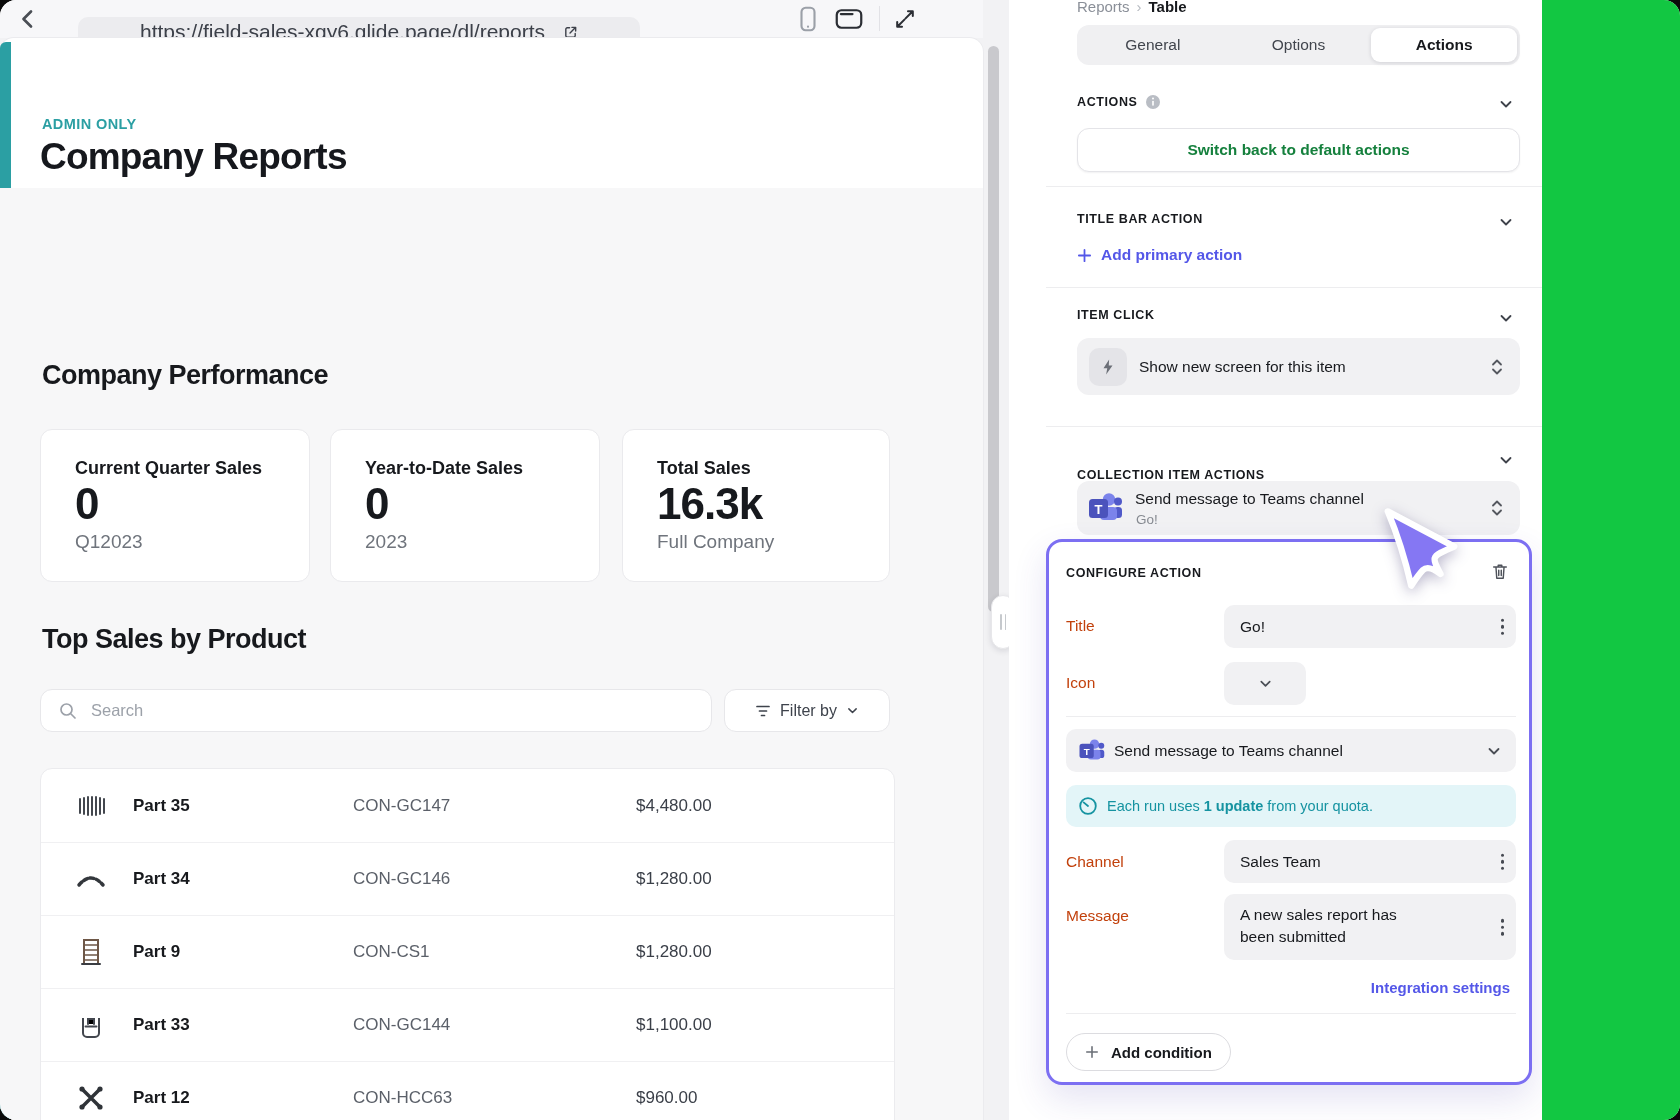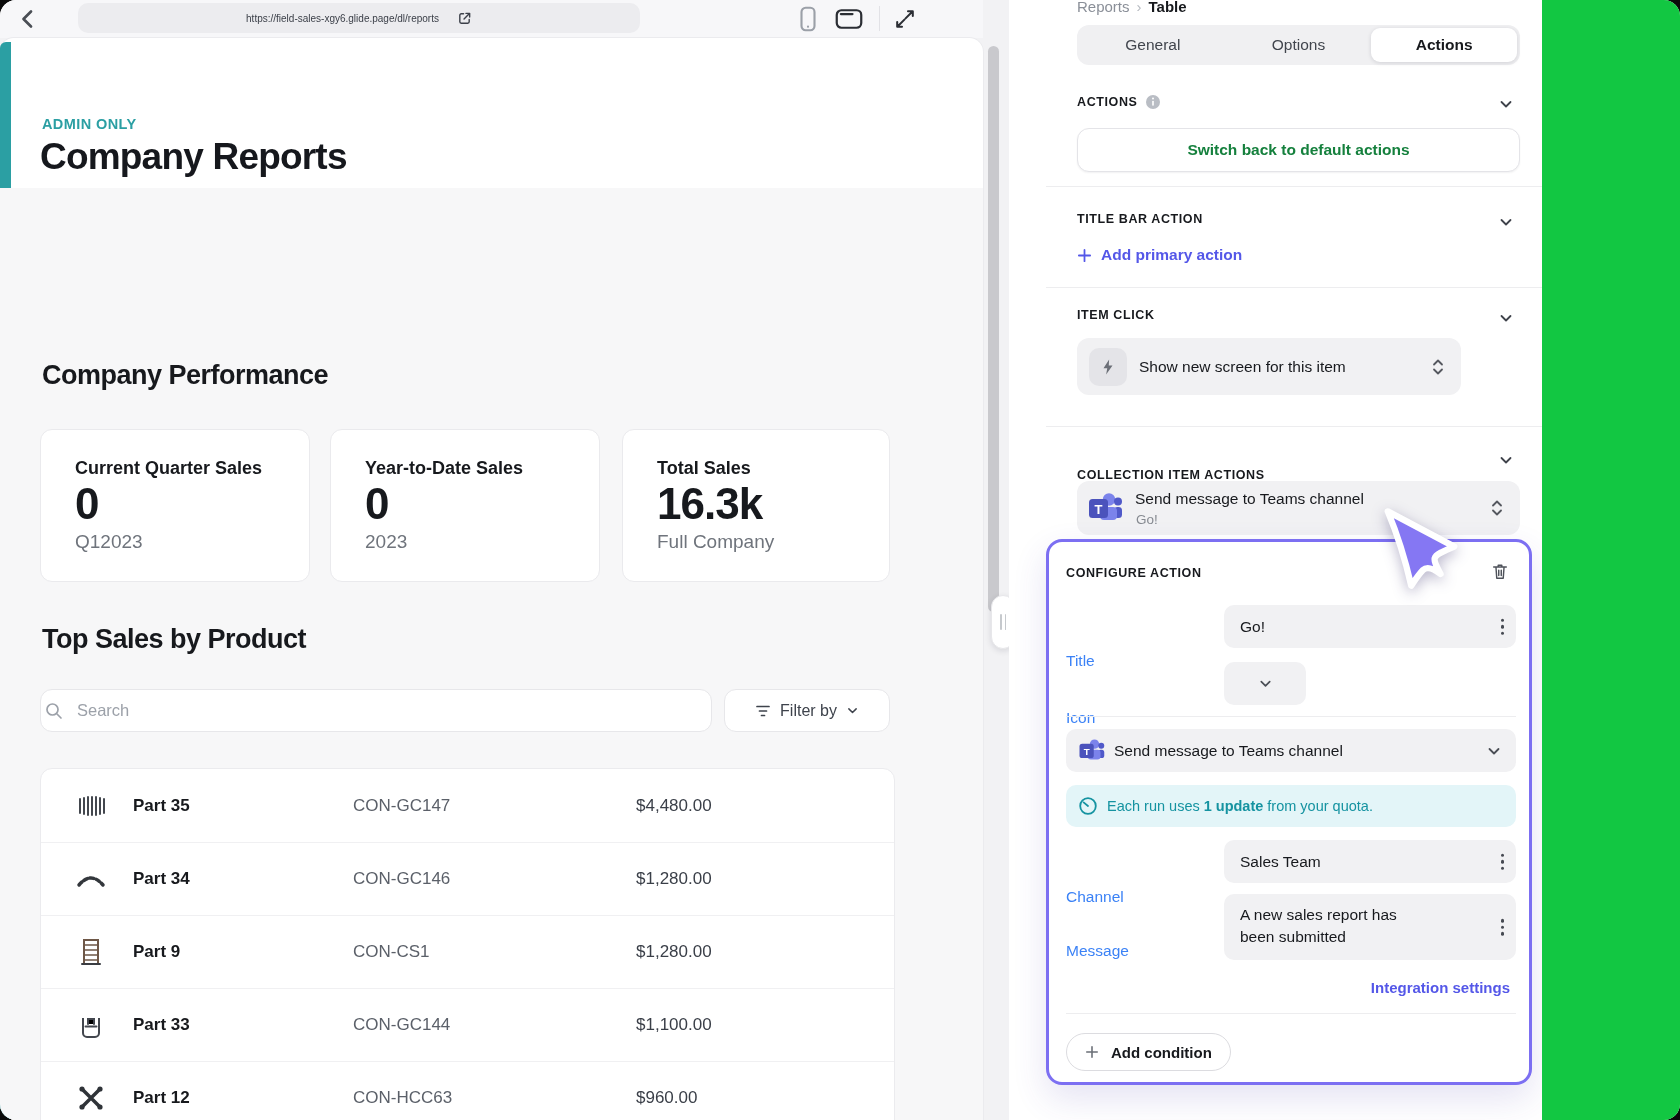--- a/index.html
+++ b/index.html
@@ -3,38 +3,38 @@
 <meta charset="utf-8">
 <style>
   html,body{margin:0;padding:0;background:#0a0a0a;}
   *{box-sizing:border-box;font-family:"Liberation Sans",sans-serif;}
   .screen{position:relative;width:1680px;height:1120px;background:#f2f2f4;border-radius:16px;overflow:hidden;}
   .abs{position:absolute;}
   svg{display:block;}
 
   
   .chrome{left:0;top:0;width:983px;height:38px;background:#f7f7f9;}
-  .url-pill{left:78px;top:3px;width:562px;height:30px;background:#ececef;border-radius:10px;
-    display:flex;align-items:center;justify-content:center;gap:18px;color:#3c4049;font-size:10px;}
+  .url-pill{left:78px;top:17px;width:562px;height:30px;background:#ececef;border-radius:10px;
+    display:flex;align-items:center;justify-content:center;gap:18px;color:#3c4049;font-size:21px;}
   .vdiv{left:879px;top:6px;width:1px;height:25px;background:#e2e2e6;}
 
   
   .preview{left:0;top:38px;width:983px;height:1082px;background:#fff;border-radius:14px 14px 0 0;
     box-shadow:0 0 0 1px #ebebee;}
   .teal-strip{left:0;top:4px;bottom:0;width:11px;background:#2b9fa3;border-radius:6px 0 0 0;}
   .admin{left:42px;top:78px;font-size:14.5px;font-weight:800;letter-spacing:.4px;color:#2b9fa3;}
   .ptitle{left:40px;top:98px;font-size:37px;font-weight:800;color:#16181d;letter-spacing:-.8px;}
   .pbody{left:0;top:150px;right:0;bottom:0;background:#f7f7f8;}
   .h2{font-size:27px;font-weight:800;color:#17191d;letter-spacing:-.5px;}
   .card{background:#fff;border:1px solid #eaeaed;border-radius:12px;padding:28px 0 0 34px;}
   .card .ct{font-size:18px;font-weight:700;color:#17191d;}
   .card .cv{font-size:44px;line-height:50px;font-weight:800;color:#17191d;letter-spacing:-1px;}
   .card .cc{font-size:19px;color:#6f747c;margin-top:2px;}
   .search{background:#fff;border:1px solid #e7e7ea;border-radius:12px;display:flex;align-items:center;
-    padding-left:4px;gap:12px;}
+    padding-left:18px;gap:12px;}
   .search input{border:none;outline:none;background:transparent;font-size:16.5px;color:#3c4049;width:560px;}
   .search input::placeholder{color:#9ca1a9;}
   .filter{background:#fff;border:1px solid #e7e7ea;border-radius:12px;display:flex;align-items:center;
     justify-content:center;gap:9px;font-size:16px;color:#3e434c;}
   .table{background:#fff;border:1px solid #ebebee;border-radius:12px;display:grid;
     grid-template-rows:repeat(5,1fr);overflow:hidden;}
   .trow{position:relative;}
   .trow + .trow{border-top:1px solid #f0f0f2;}
   .trow .thumb{position:absolute;left:30px;top:50%;transform:translateY(-50%);}
   .trow .nm{position:absolute;left:92px;top:50%;transform:translateY(-50%);font-size:17px;font-weight:700;color:#17191d;}
@@ -69,21 +69,21 @@
   .rowlabel{font-size:15.5px;color:#17191d;}
   .sub{font-size:13.5px;color:#868a91;}
   .boltsq{width:38px;height:38px;border-radius:10px;background:#e4e4e8;display:flex;align-items:center;
     justify-content:center;color:#6b6f77;}
   .stepper{color:#55585f;}
 
   
   .config{left:37px;top:539px;width:486px;height:546px;background:#fff;border:3px solid #7c6ff2;
     border-radius:16px;box-shadow:0 14px 34px rgba(70,60,170,.14);}
   .cfield{background:#f1f1f3;border-radius:10px;position:absolute;}
-  .flabel{position:absolute;font-size:15.5px;color:#3b82f6;margin-top:35px;}
+  .flabel{position:absolute;font-size:15.5px;color:#c2410c;}
   .fval{font-size:15.5px;color:#17191d;}
   .kebab{position:absolute;right:12px;top:50%;transform:translateY(-50%);display:flex;flex-direction:column;gap:3px;}
   .kebab i{width:3.5px;height:3.5px;border-radius:50%;background:#464a52;}
   .quota{position:absolute;background:#e3f5f8;border-radius:10px;display:flex;align-items:center;gap:9px;
     padding-left:12px;color:#1593a1;font-size:14.5px;}
   .quota .qt{display:flex;gap:4px;}
   .quota b{font-weight:700;}
   .ilink{position:absolute;font-size:15px;font-weight:600;color:#5457e8;}
   .addcond{position:absolute;height:38px;border:1px solid #dcdce0;border-radius:19px;background:#fff;
     display:flex;align-items:center;gap:12px;padding:0 18px;font-size:15px;font-weight:600;color:#17191d;}
@@ -290,21 +290,21 @@
 
     <div class="abs shdr" style="left:68px;top:308px;">
       <span>ITEM CLICK</span>
     </div>
     <div class="abs chev" style="right:28px;top:310px;">
         <svg width="16" height="16" viewBox="0 0 16 16">
           <path d="M3.5 6l4.5 4.5L12.5 6" fill="none" stroke="currentColor" stroke-width="1.8" stroke-linecap="round" stroke-linejoin="round"></path>
         </svg>
       </div>
 
-    <div class="abs grow" style="left:68px;top:338px;width:384px;height:57px;">
+    <div class="abs grow" style="left:68px;top:338px;width:443px;height:57px;">
       <div class="abs boltsq" style="left:12px;top:9.5px;">
         <svg width="18" height="18" viewBox="0 0 24 24">
             <path d="M13.5 2 6 13.5h5L9.5 22 18 10h-5z" fill="currentColor"></path>
           </svg>
       </div>
       <span class="abs rowlabel" style="left:62px;top:50%;transform:translateY(-50%);">Show new screen for this item</span>
       <span class="abs stepper" style="right:16px;top:50%;transform:translateY(-50%);">
         <svg width="14" height="18" viewBox="0 0 14 18">
             <path d="M3 6.5 7 2.5l4 4M3 11.5l4 4 4-4" fill="none" stroke="currentColor" stroke-width="1.8" stroke-linecap="round" stroke-linejoin="round"></path>
           </svg>

